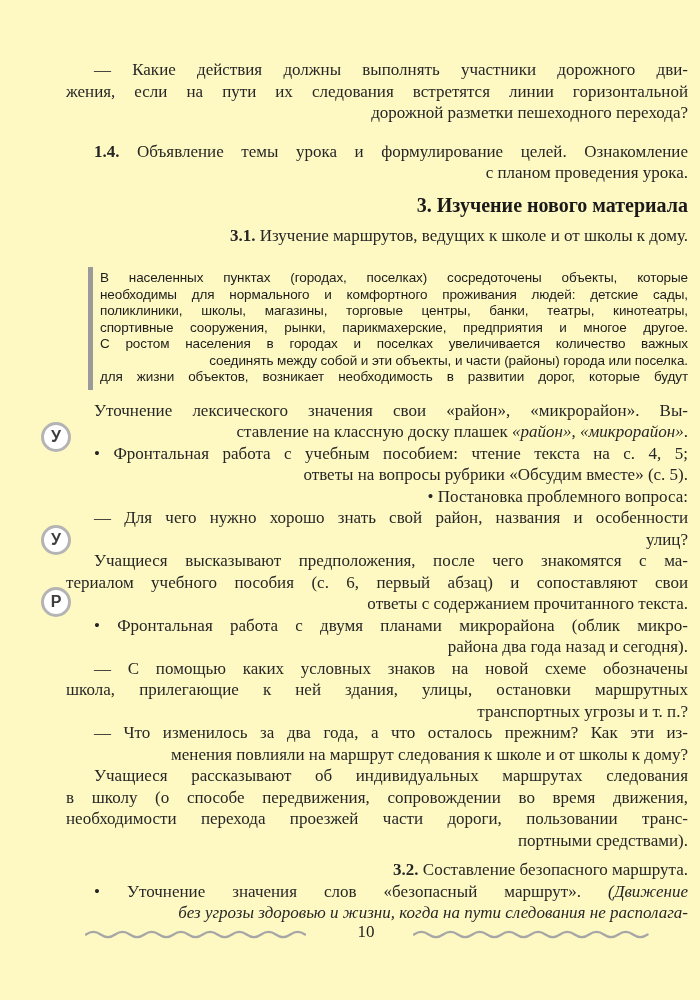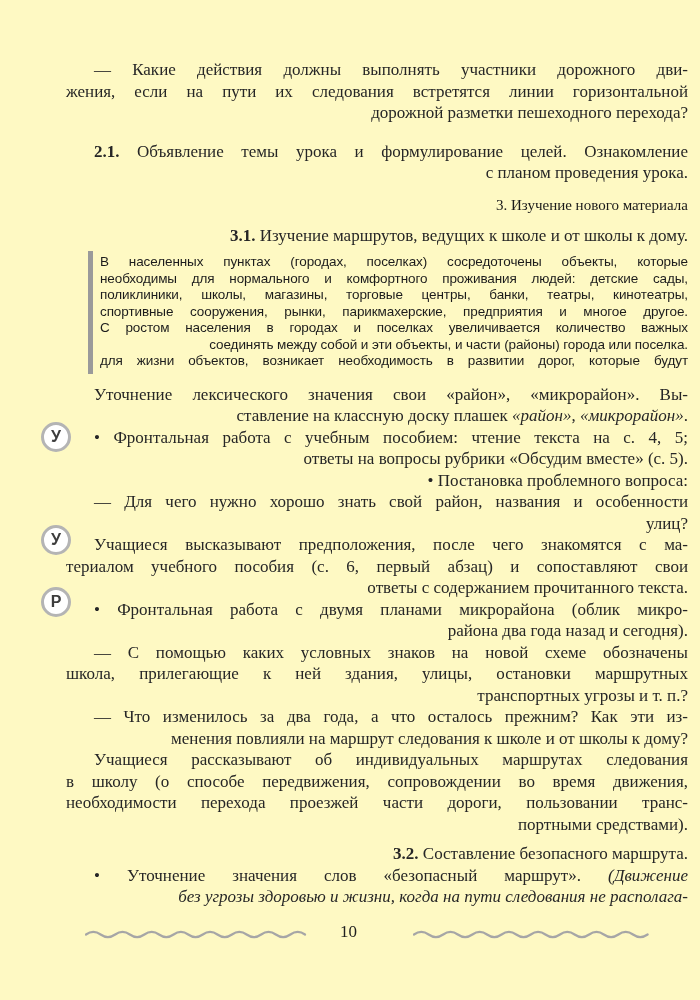--- a/index.html
+++ b/index.html
@@ -8,57 +8,57 @@
   .content{position:absolute;left:66px;top:59px;width:622px;}
   .block{margin:0;}
   .ln{line-height:21.5px;font-size:17px;white-space:nowrap;text-align:right;}
   .ln.j{text-align:justify;text-align-last:justify;}
   .ln.ind{padding-left:28px;}
   .ln .b{font-weight:bold;}
   .ln .i{font-style:italic;margin-top:44px;}
 
   
   [data-name="section-heading"]{margin-top:8px;margin-left:32px;}
-  [data-name="section-heading"] .ln{font-size:15px;font-weight:normal;line-height:26px;color:#1a1a1a;}
+  [data-name="section-heading"] .ln{font-size:20px;font-weight:bold;line-height:26px;color:#1a1a1a;}
 
   
   [data-name="paragraph-2-5"]{margin-top:17px;}
   [data-name="paragraph-3-1"]{margin-top:7px;}
-  [data-name="info-box"]{margin-top:5px;}
+  [data-name="info-box"]{margin-top:21px;}
   [data-name="paragraph-lexical"]{margin-top:10px;}
   [data-name="paragraph-3-2"]{margin-top:8px;}
 
   
   .box{margin-left:22px;border-left:5px solid #9a9a9a;padding:3px 0 4px 7px;}
   .box .ln{font-family:"Liberation Sans", sans-serif;font-size:13.5px;line-height:16.5px;
            color:#1c1c1c;letter-spacing:-0.1px;}
 
   
   .micon{position:absolute;left:41px;width:24px;height:24px;border:3px solid #b4b4b4;
          border-radius:50%;background:#fff;display:flex;align-items:center;justify-content:center;
          font-family:"Liberation Sans", sans-serif;font-weight:bold;font-size:16px;color:#3d3d3d;}
 
   
   .footer-wave{position:absolute;height:13px;}
   .footer-wave path{fill:none;stroke:#a6a6a6;stroke-width:2.2;stroke-linecap:round;}
-  .page-number{position:absolute;left:340px;top:922px;width:52px;text-align:left;
+  .page-number{position:absolute;left:340px;top:922px;width:52px;text-align:center;
                font-size:17px;color:#1f1f1f;}
 </style>
 </head>
 <body>
 
 <div class="page" data-name="book-page">
   <div class="content" id="blocks-container" data-name="page-content">
       <div class="block para" data-name="paragraph-intro">
         <div class="ln j ind" data-name="text-line"><span>— Какие действия должны выполнять участники дорожного дви-</span></div>
         <div class="ln j" data-name="text-line"><span>жения, если на пути их следования встретятся линии горизонтальной</span></div>
         <div class="ln" data-name="text-line"><span>дорожной разметки пешеходного перехода?</span></div>
       </div>
       <div class="block para" data-name="paragraph-2-5">
-        <div class="ln j ind" data-name="text-line"><span class="b">2.1.</span><span> Объявление темы урока и формулирование целей. Ознакомление</span></div>
+        <div class="ln j ind" data-name="text-line"><span class="b">1.4.</span><span> Объявление темы урока и формулирование целей. Ознакомление</span></div>
         <div class="ln" data-name="text-line"><span>с планом проведения урока.</span></div>
       </div>
       <div class="block heading" data-name="section-heading">
         <div class="ln" data-name="text-line"><span>3. Изучение нового материала</span></div>
       </div>
       <div class="block para" data-name="paragraph-3-1">
         <div class="ln ind" data-name="text-line"><span class="b">3.1.</span><span> Изучение маршрутов, ведущих к школе и от школы к дому.</span></div>
       </div>
       <div class="block box" data-name="info-box">
         <div class="ln j" data-name="text-line"><span>В населенных пунктах (городах, поселках) сосредоточены объекты, которые</span></div>

